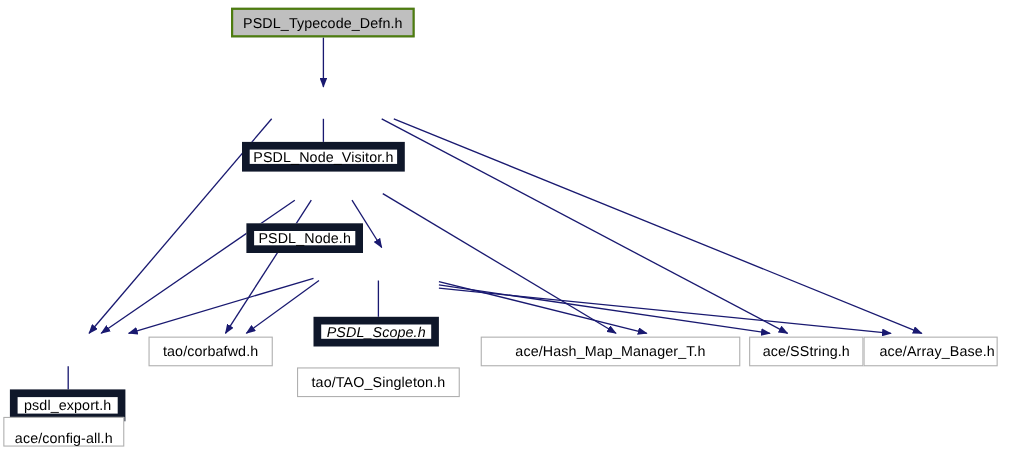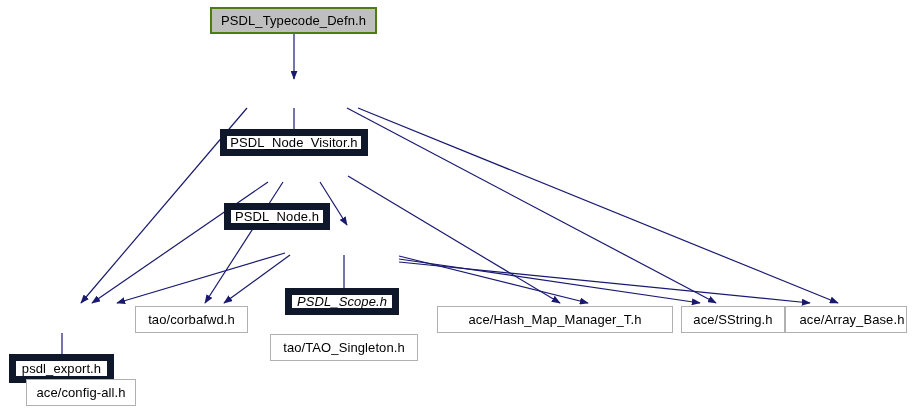--- a/index.html
+++ b/index.html
@@ -106,18 +106,18 @@
       </div>
       <div class="node" style="left: 437px; top: 306px; width: 236px; height: 27px; align-items: center;">
         <span class="node-label">ace/Hash_Map_Manager_T.h</span>
       </div>
       <div class="node" style="left: 661px; top: 306px; width: 104px; height: 27px; margin-left: 20px;">
         <span class="node-label">ace/SString.h</span>
       </div>
       <div class="node" style="left: 785px; top: 306px; width: 122px; height: 27px; padding-left: 12px;">
         <span class="node-label">ace/Array_Base.h</span>
       </div>
-      <div class="node" style="left: 26px; top: 379px; width: 110px; height: 27px;">
+      <div class="node" style="left: 3px; top: 379px; width: 110px; height: 27px; align-items: flex-end;">
         <span class="node-label">ace/config-all.h</span>
       </div>
     </div>
 
 </div>
 
 </body></html>

